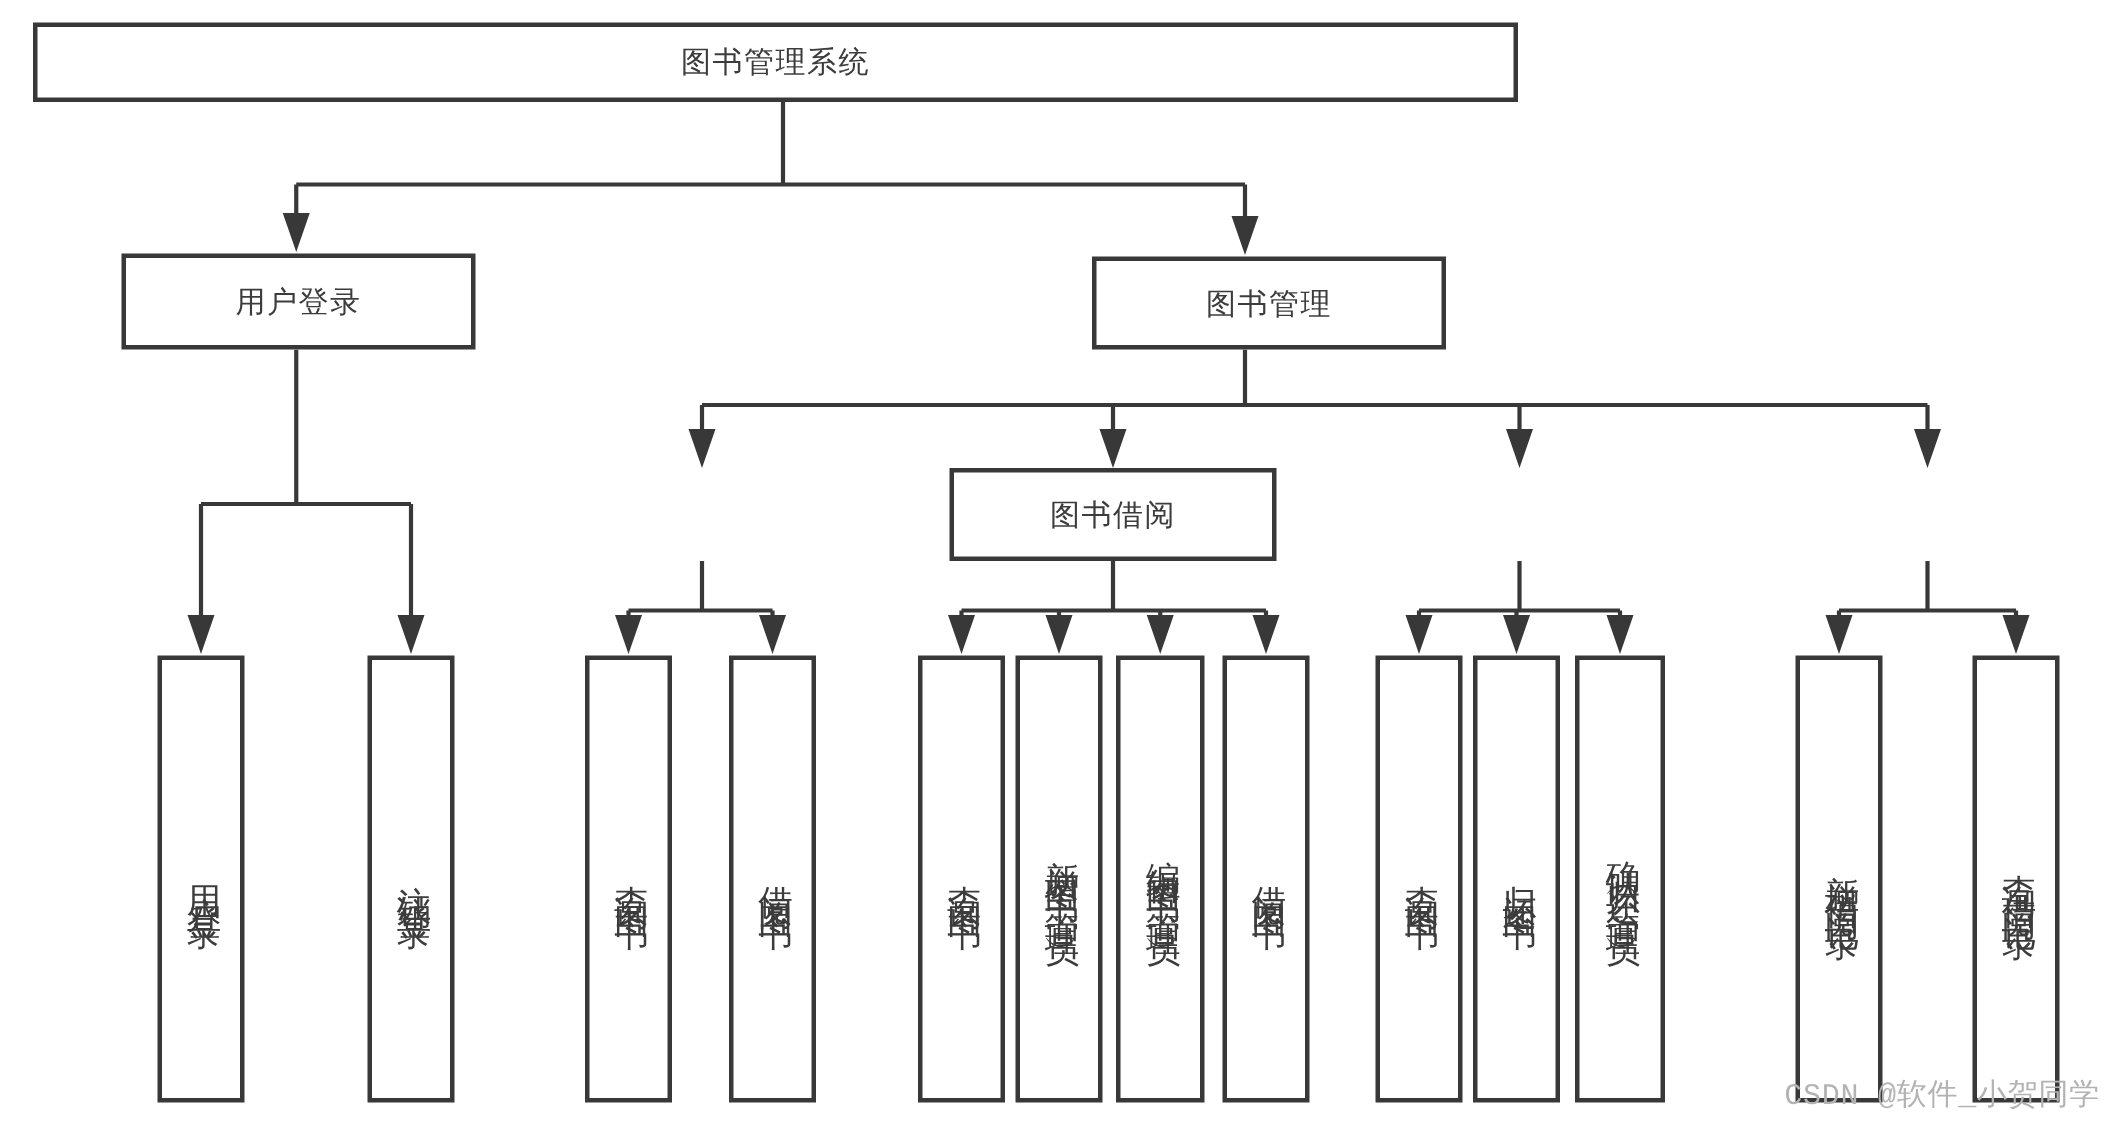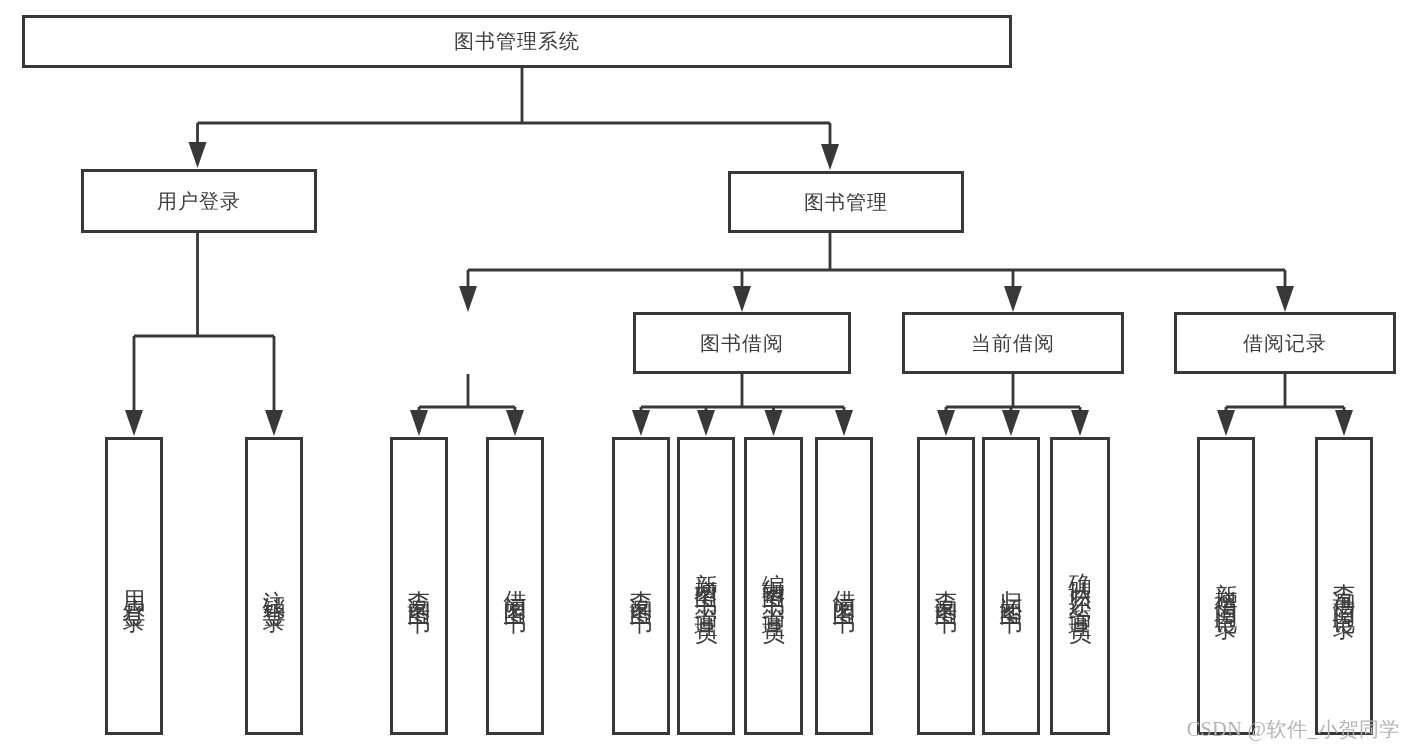--- a/index.html
+++ b/index.html
@@ -6,21 +6,21 @@
     --line:#383838;
     --text:#3c3c3c;
     --watermark:#b3b3b3;
     --bg:#ffffff;
   }
   html,body{margin:0;padding:0;background:var(--bg);}
   .canvas{
     position:relative;
     width:1405px;height:746px;
     background:var(--bg);
-    font-family:Liberation Serif, serif;
+    font-family:Liberation Mono, monospace;
     overflow:hidden;
   }
   .connectors{position:absolute;left:0;top:0;z-index:0;}
   .cline{stroke:var(--line);stroke-width:2.8;fill:none;}
   .arrow{fill:var(--line);stroke:none;}
   .box{
     position:absolute;
     box-sizing:border-box;
     border:3px solid var(--line);
     background:#fff;
@@ -88,22 +88,20 @@
     <polygon class="arrow" points="1217,410 1235,410 1226,436"></polygon>
     <polygon class="arrow" points="1335,410 1353,410 1344,436"></polygon>
   </svg>
 
   <div class="box h" style="left:22px;top:15px;width:990px;height:53px">图书管理系统</div>
 
   <div class="box h" style="left:81px;top:169px;width:236px;height:64px">用户登录</div>
   <div class="box h" style="left:728px;top:171px;width:236px;height:62px">图书管理</div>
 
   <div class="box h" style="left:633px;top:312px;width:218px;height:62px">图书借阅</div>
-  <div class="box h" style="left:902px;top:312px;width:222px;height:62px">当前借阅</div>
-  <div class="box h" style="left:1174px;top:312px;width:222px;height:62px">借阅记录</div>
 
   <div class="box v" style="left:105px;top:437px;width:58px;height:298px">
     <span class="vtxt">用户登录</span>
   </div>
   <div class="box v" style="left:245px;top:437px;width:58px;height:298px">
     <span class="vtxt">注销登录</span>
   </div>
 
   <div class="box v" style="left:390px;top:437px;width:58px;height:298px">
     <span class="vtxt">查询图书</span>

